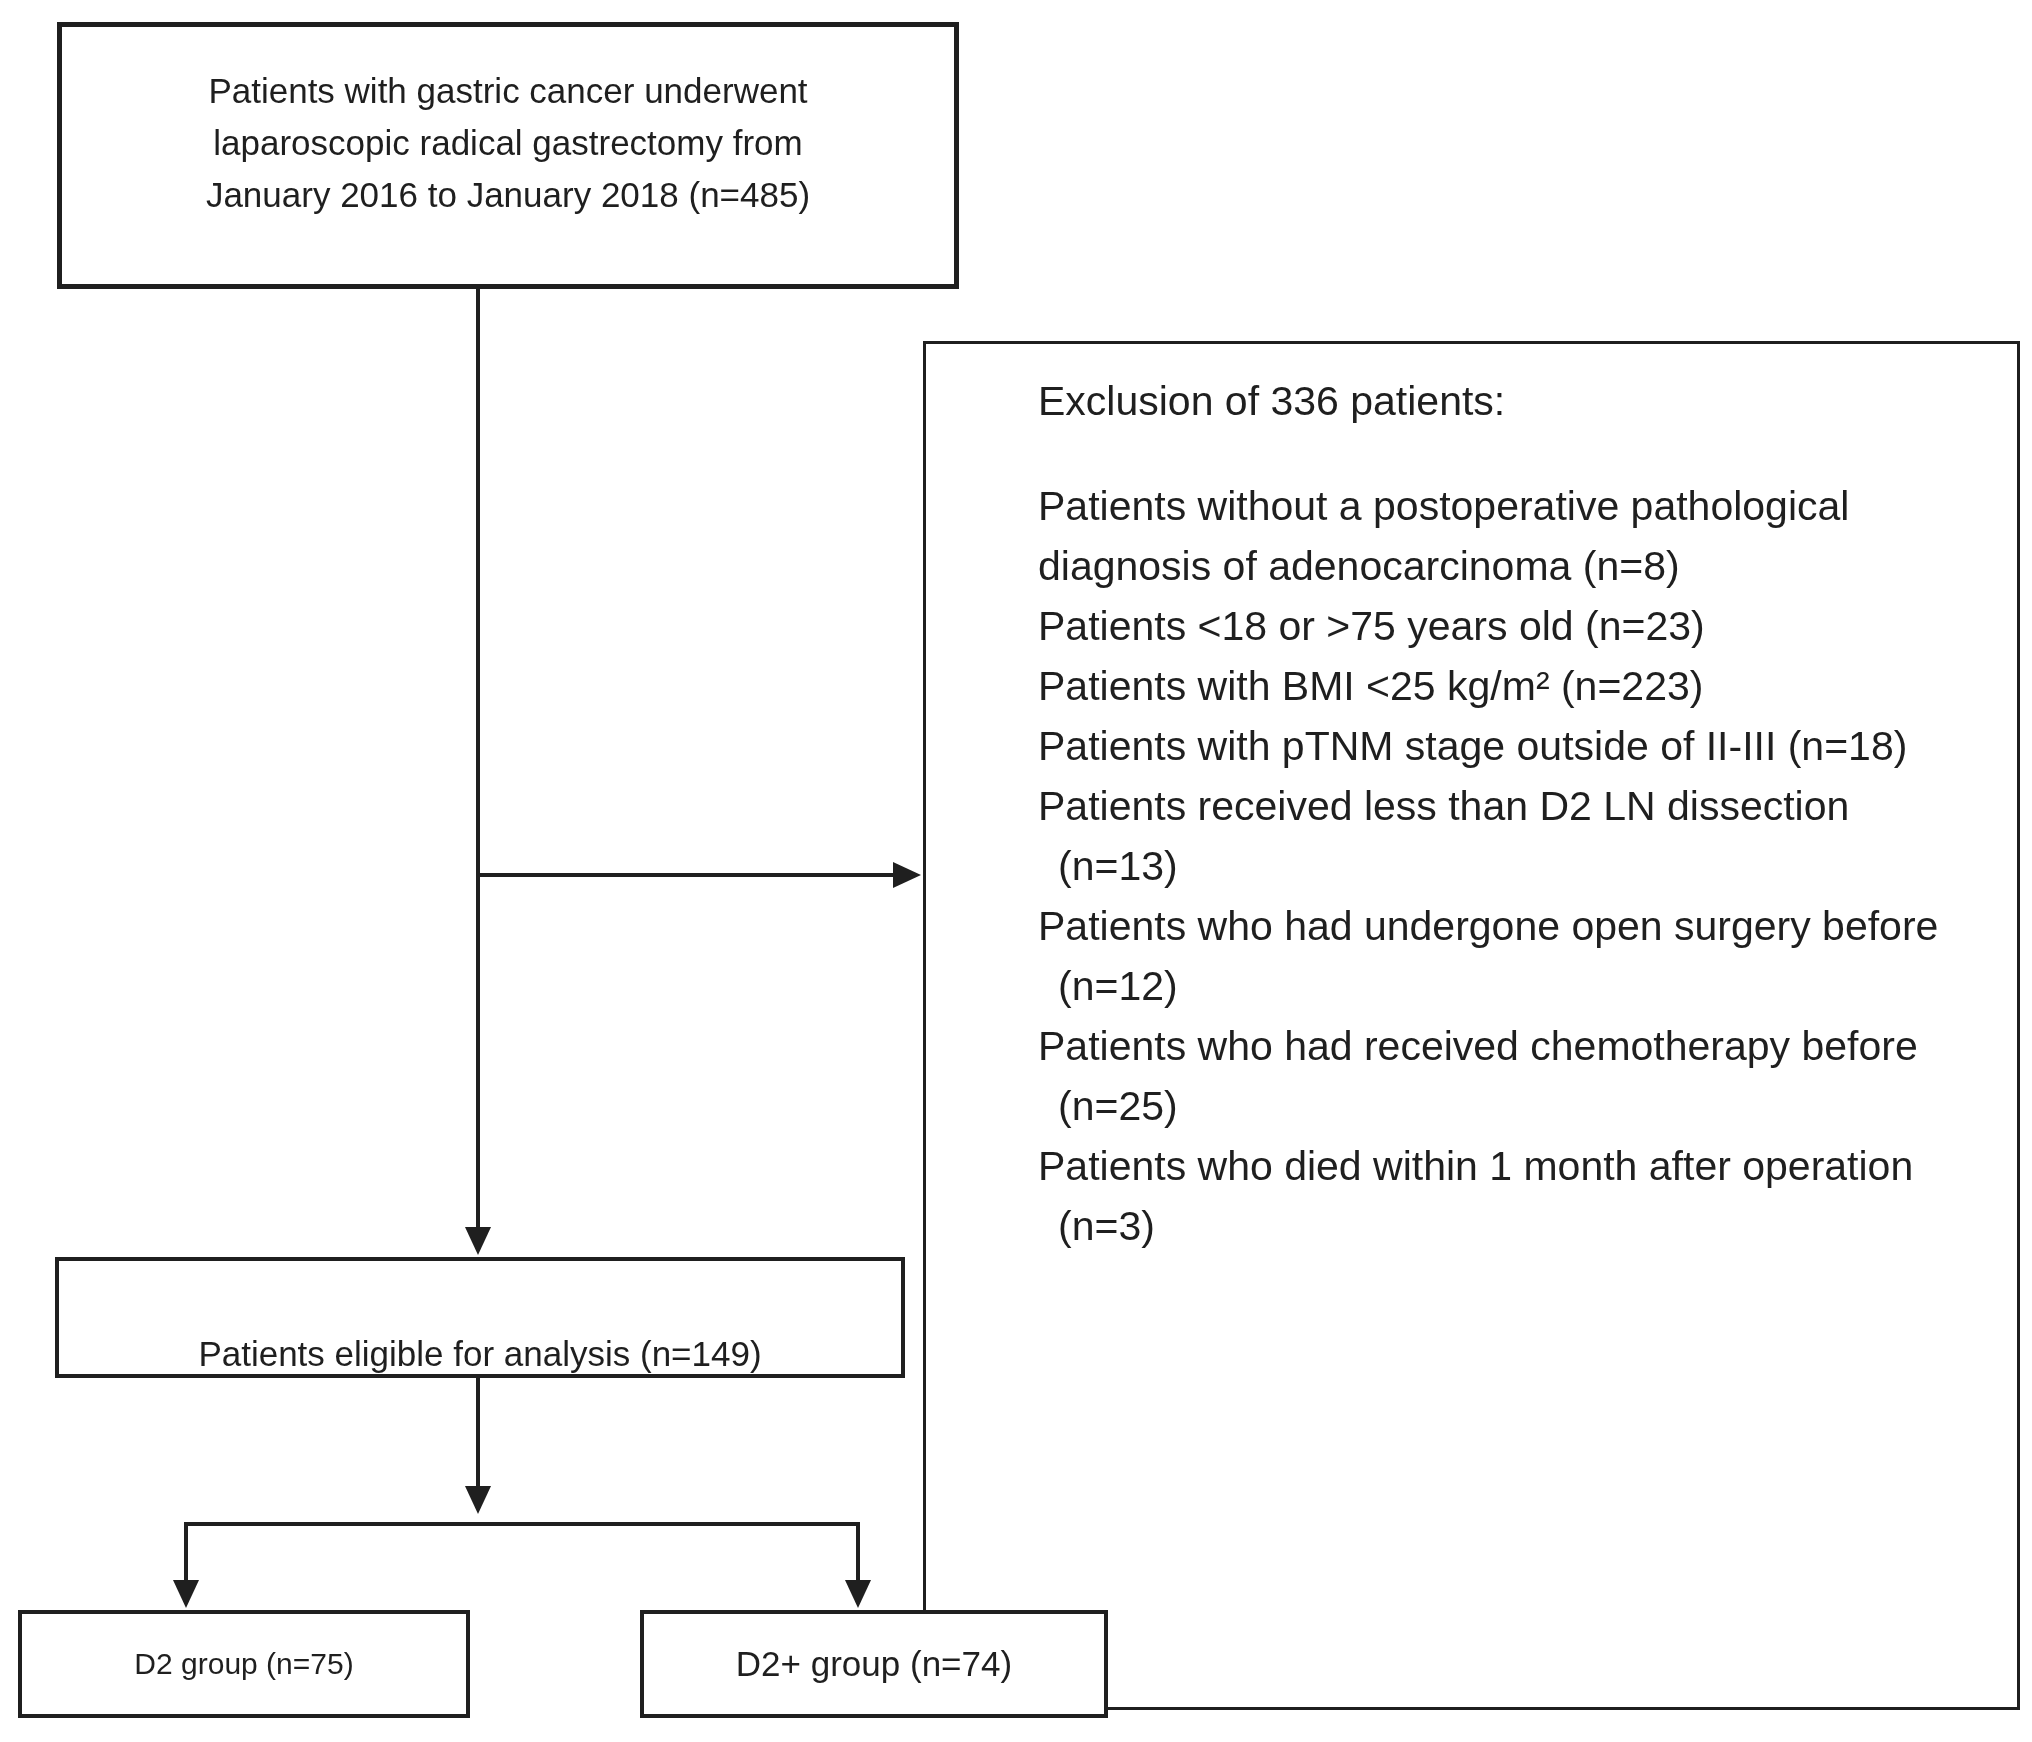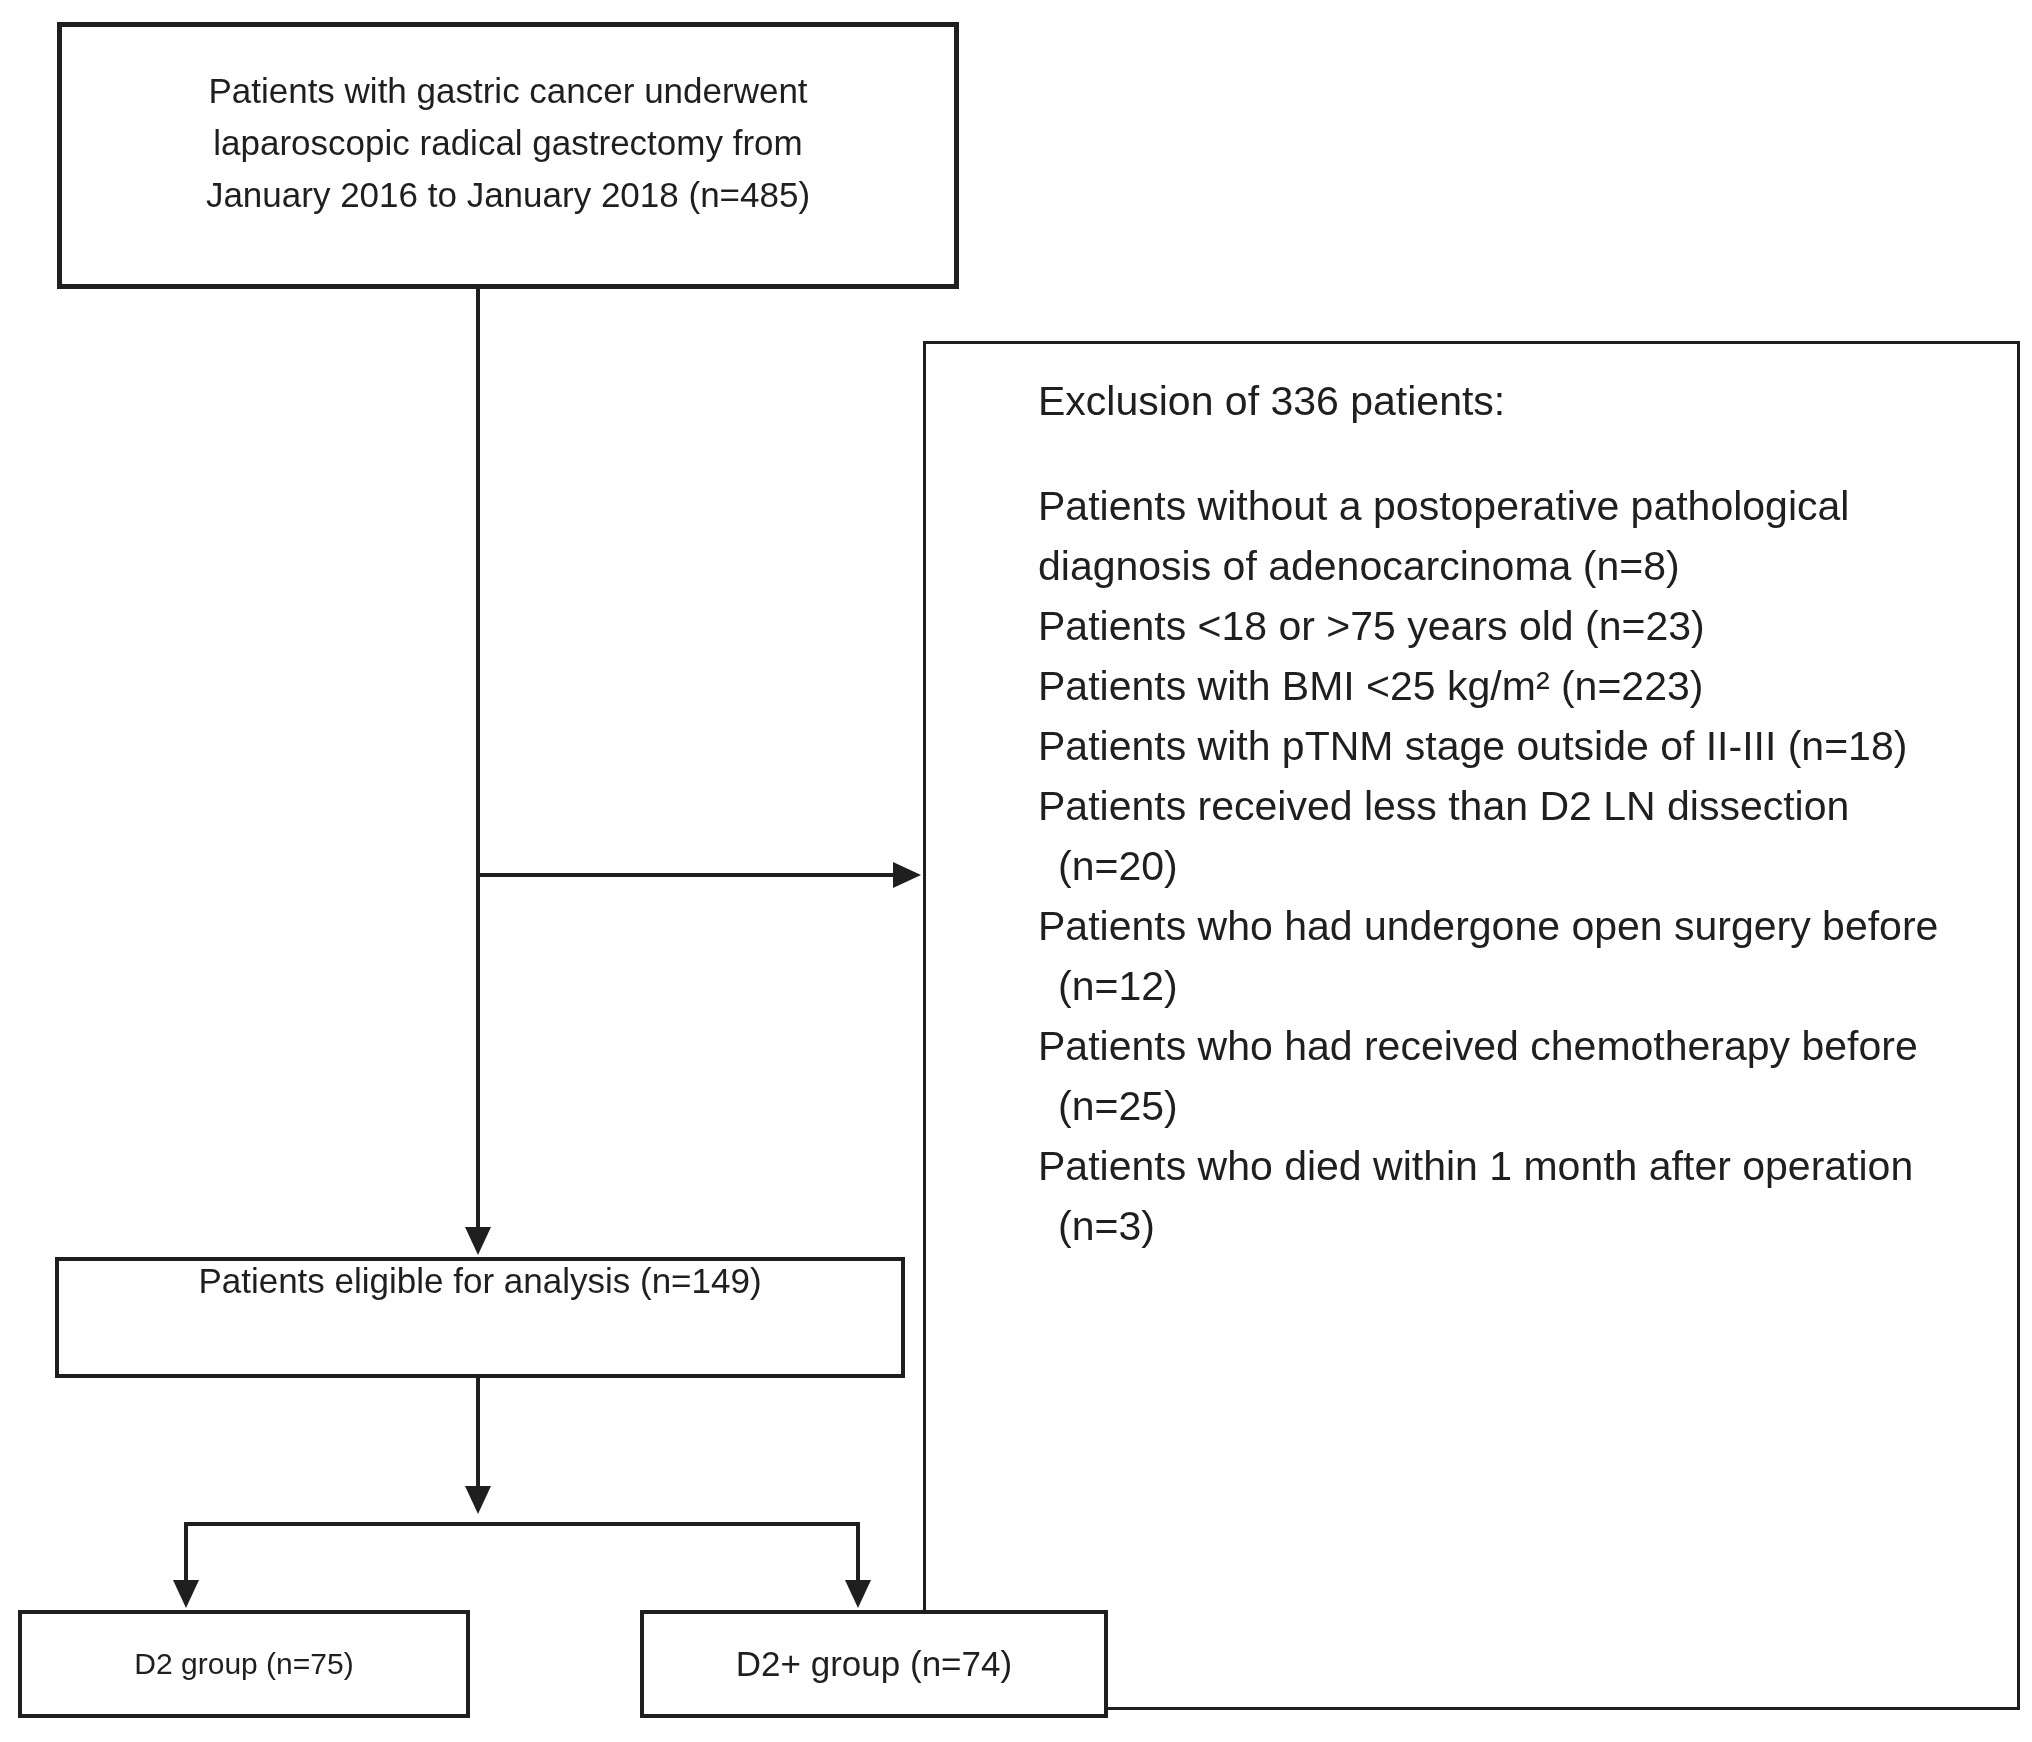--- a/index.html
+++ b/index.html
@@ -48,21 +48,21 @@
     left: 923px; top: 341px; width: 1097px; height: 1369px;
     border-width: 3px;
     font-size: 41px; line-height: 60px;
     padding: 27px 30px 0 112px;
     text-align: left;
   }
   .excl-items { margin-top: 45px; }
   .excl-line.indent { padding-left: 20px; }
   .box-eligible {
     left: 55px; top: 1257px; width: 850px; height: 121px;
-    display: flex; align-items: flex-start; justify-content: center;
+    display: flex; align-items: flex-end; justify-content: center;
     font-size: 35px;
   }
   .box-d2 {
     left: 18px; top: 1610px; width: 452px; height: 108px;
     display: flex; align-items: center; justify-content: center;
     font-size: 30px;
   }
   .box-d2plus {
     left: 640px; top: 1610px; width: 468px; height: 108px;
     display: flex; align-items: center; justify-content: center;
@@ -102,21 +102,21 @@
 
   <div class="box box-exclusion">
     <div class="excl-header">Exclusion of 336 patients:</div>
     <div class="excl-items">
       <div class="excl-line">Patients without a postoperative pathological</div>
       <div class="excl-line">diagnosis of adenocarcinoma (n=8)</div>
       <div class="excl-line">Patients &lt;18 or &gt;75 years old (n=23)</div>
       <div class="excl-line">Patients with BMI &lt;25 kg/m² (n=223)</div>
       <div class="excl-line">Patients with pTNM stage outside of II-III (n=18)</div>
       <div class="excl-line">Patients received less than D2 LN dissection</div>
-      <div class="excl-line indent">(n=20)</div>
+      <div class="excl-line indent">(n=13)</div>
       <div class="excl-line">Patients who had undergone open surgery before</div>
       <div class="excl-line indent">(n=12)</div>
       <div class="excl-line">Patients who had received chemotherapy before</div>
       <div class="excl-line indent">(n=25)</div>
       <div class="excl-line">Patients who died within 1 month after operation</div>
       <div class="excl-line indent">(n=3)</div>
     </div>
   </div>
 
   <div class="box box-eligible">

